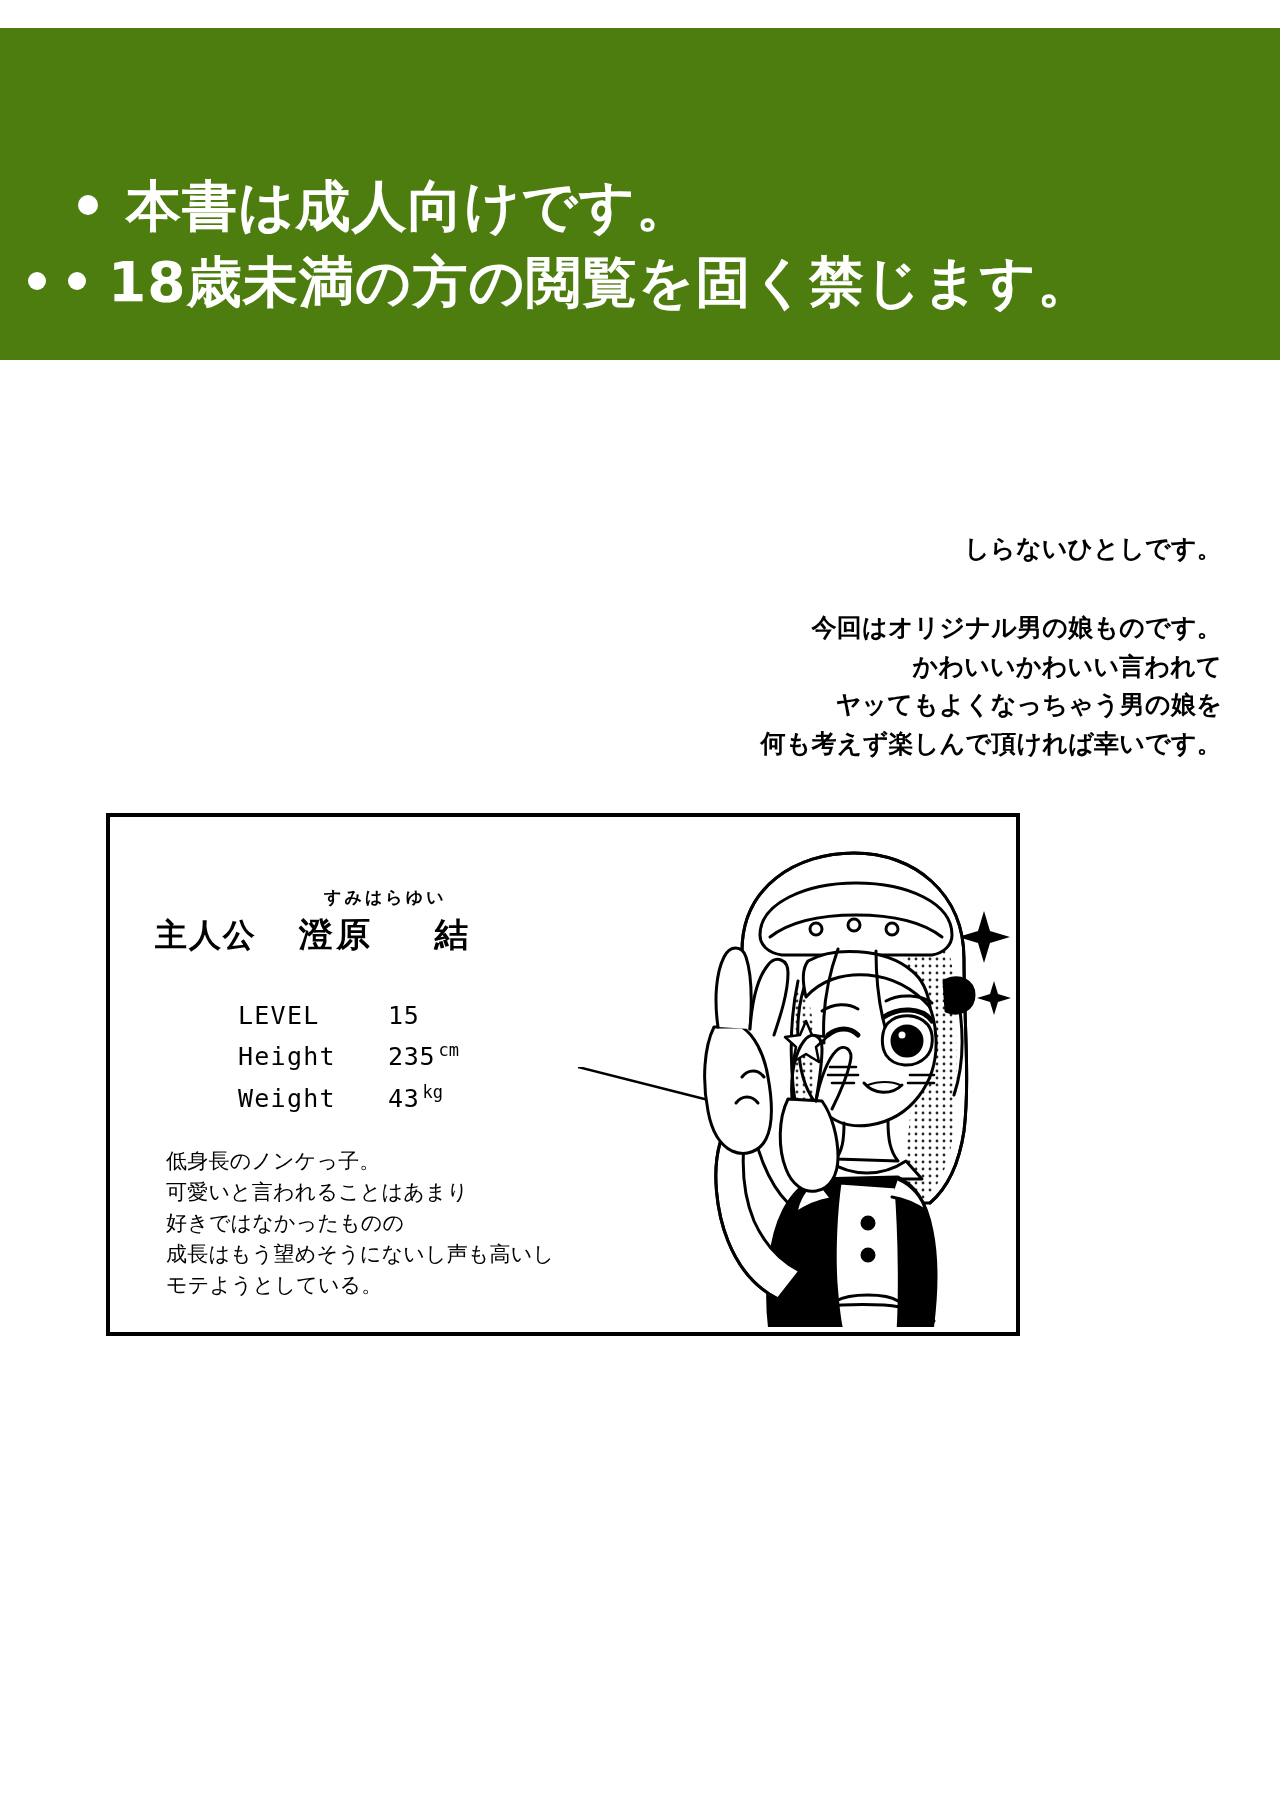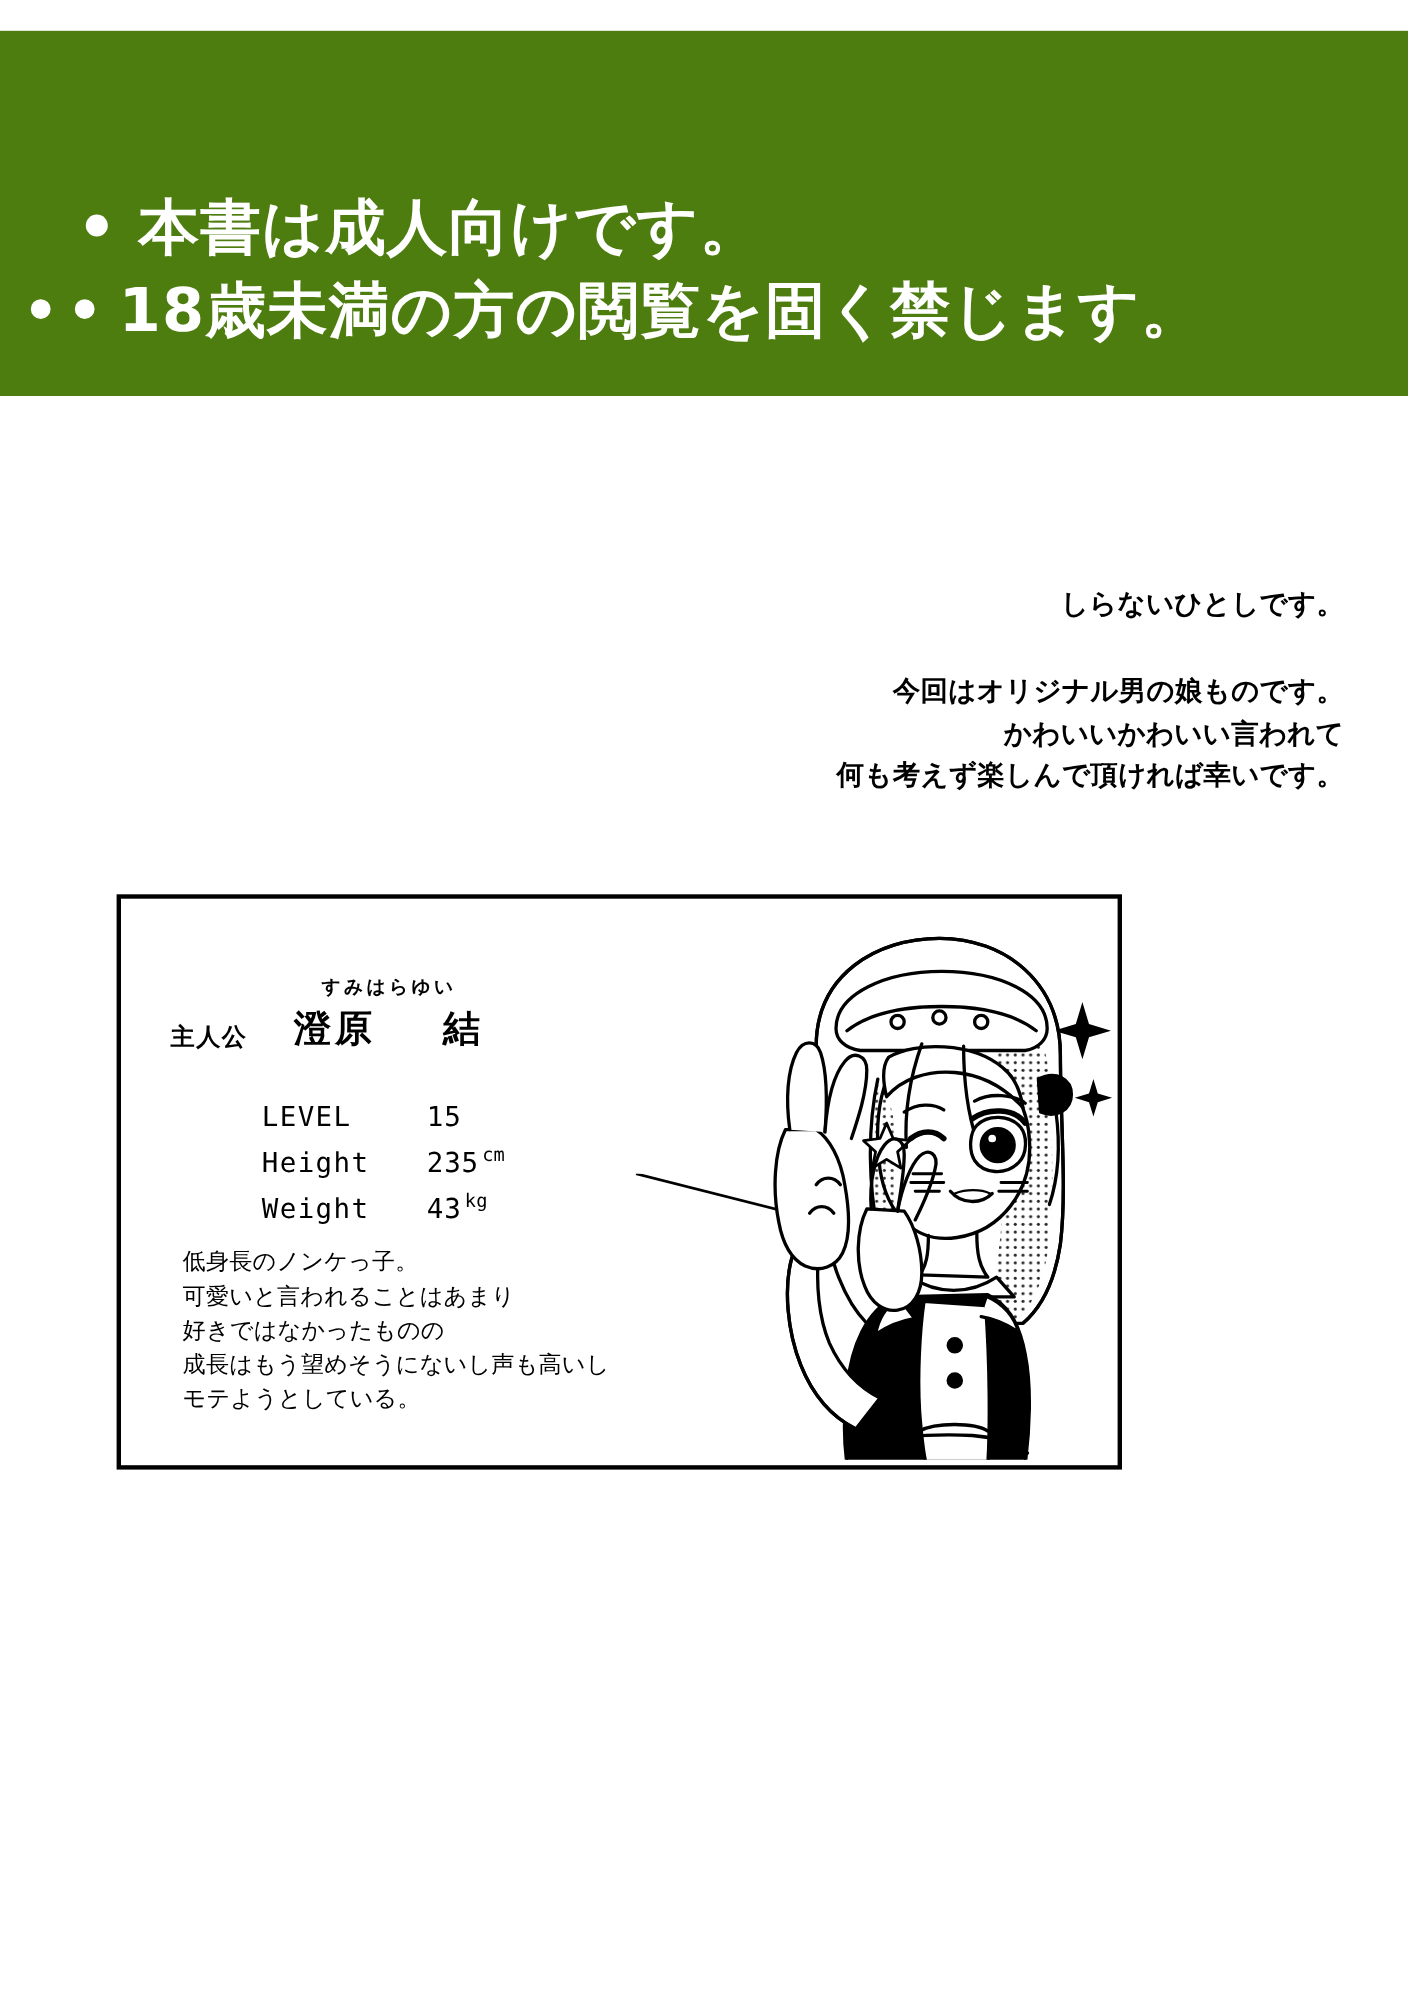--- a/index.html
+++ b/index.html
@@ -86,21 +86,21 @@
 
   .profile-heading {
     position: absolute;
     left: 45px;
     top: 95px;
     display: flex;
     align-items: flex-end;
     gap: 42px;
   }
   .role-label {
-    font-size: 22px;
+    font-size: 32px;
     font-weight: bold;
     font-family: "DejaVu Sans", sans-serif;
     letter-spacing: 0.06em;
   }
   .name-wrap { position: relative; }
   .furigana {
     position: absolute;
     top: -26px;
     left: 0;
     width: 100%;
@@ -136,22 +136,22 @@
     left: 468px;
     top: 250px;
     width: 160px;
     height: 44px;
     pointer-events: none;
   }
 
   .description {
     position: absolute;
     left: 56px;
-    top: 315px;
-    font-family: Liberation Serif, serif;
+    top: 330px;
+    font-family: Liberation Mono, monospace;
     font-size: 21px;
     line-height: 1.48;
     letter-spacing: 0.01em;
   }
   .description div { white-space: nowrap; }
 
   .character-art {
     position: absolute;
     right: -6px;
     top: 14px;
@@ -168,20 +168,21 @@
   </div>
   <div class="warning-line warning-line-2">
     <span class="bullet small"></span><span class="bullet small"></span><span>18歳未満の方の閲覧を固く禁じます。</span>
   </div>
 </div>
 
 <div class="greeting">
   <div class="intro">しらないひとしです。</div>
   <div class="body-line">今回はオリジナル男の娘ものです。</div>
   <div class="body-line">かわいいかわいい言われて</div>
+  <div class="body-line">ヤッてもよくなっちゃう男の娘を</div>
   <div class="body-line">何も考えず楽しんで頂ければ幸いです。</div>
 </div>
 
 <div class="profile-card">
 
   <div class="profile-heading">
     <span class="role-label">主人公</span>
     <span class="name-wrap">
       <span class="furigana">
         <span>すみはら</span>

